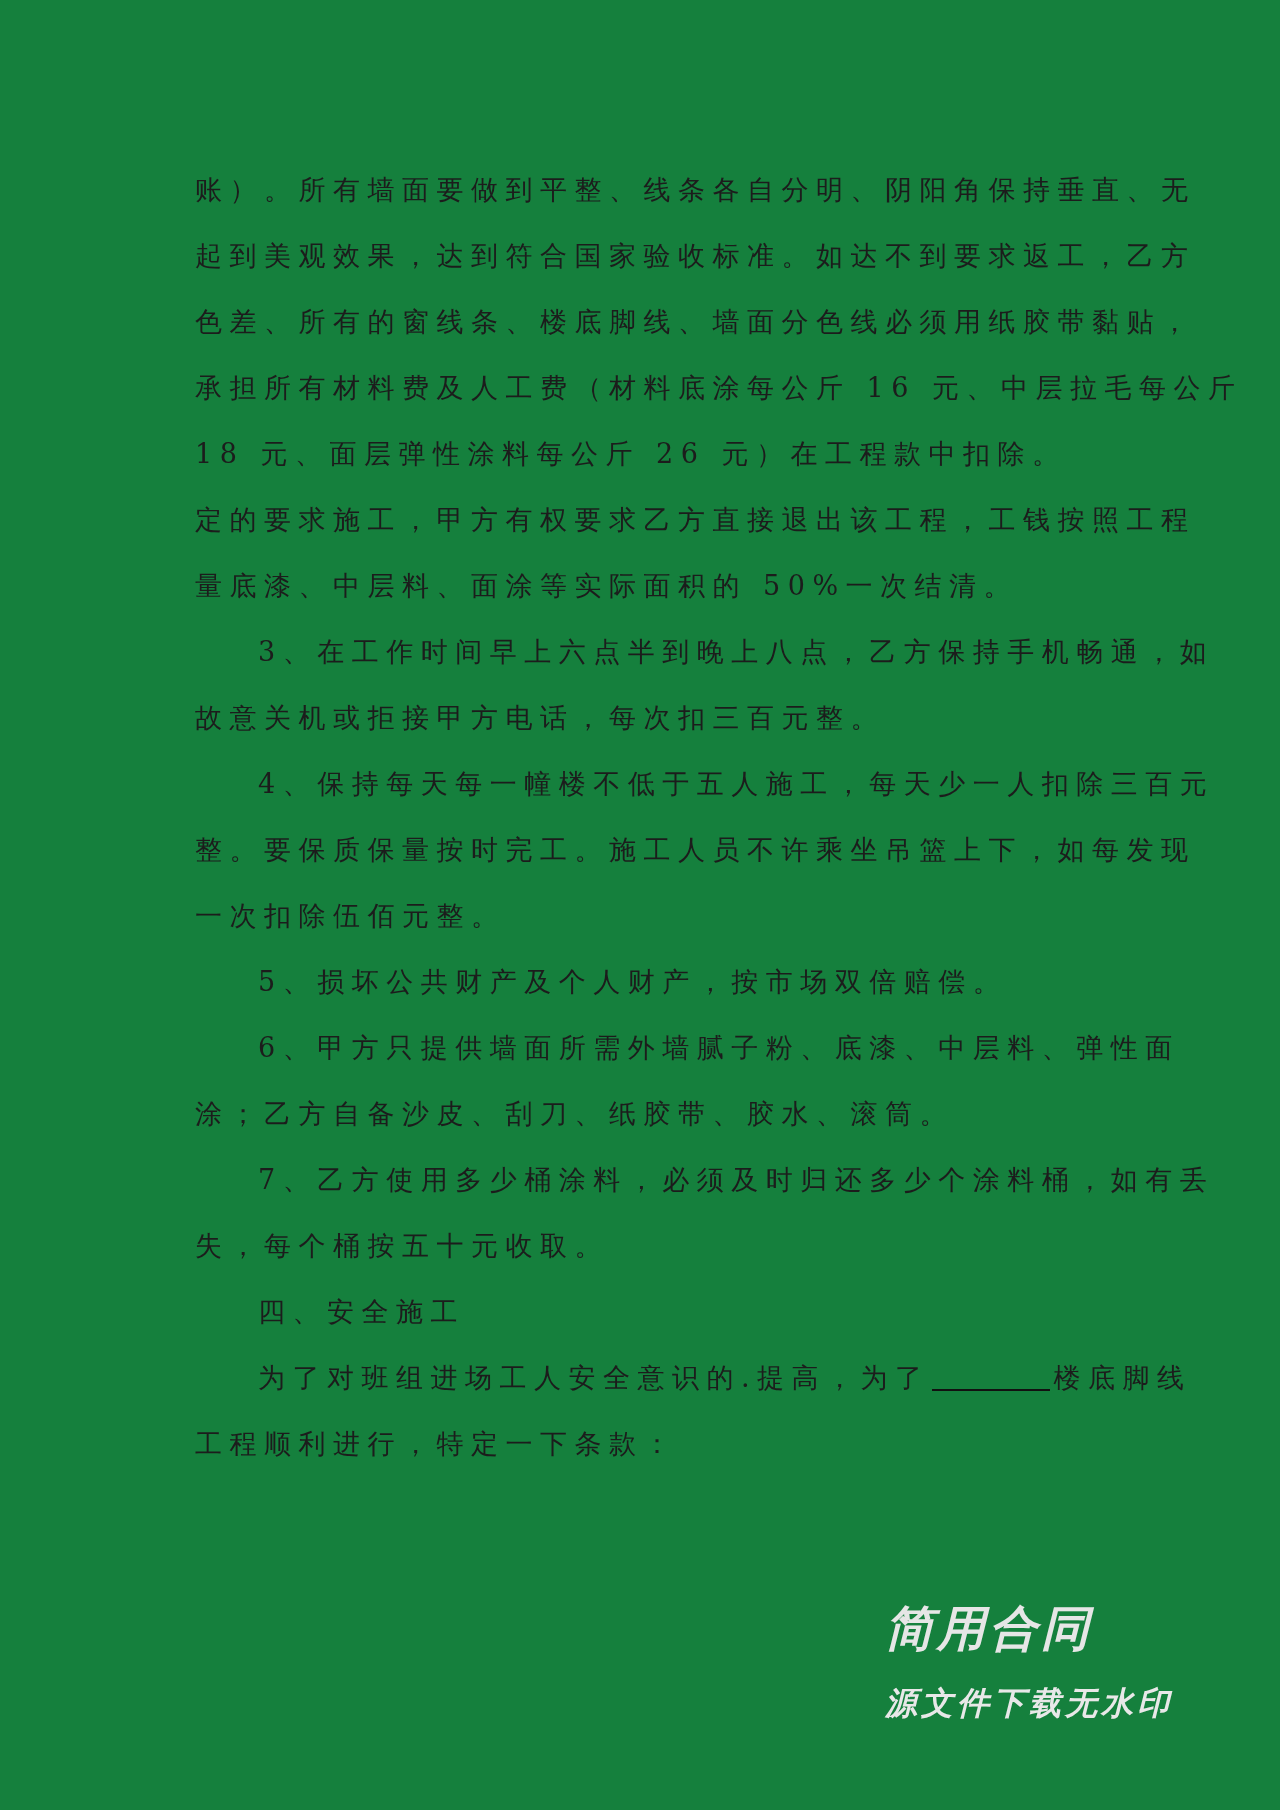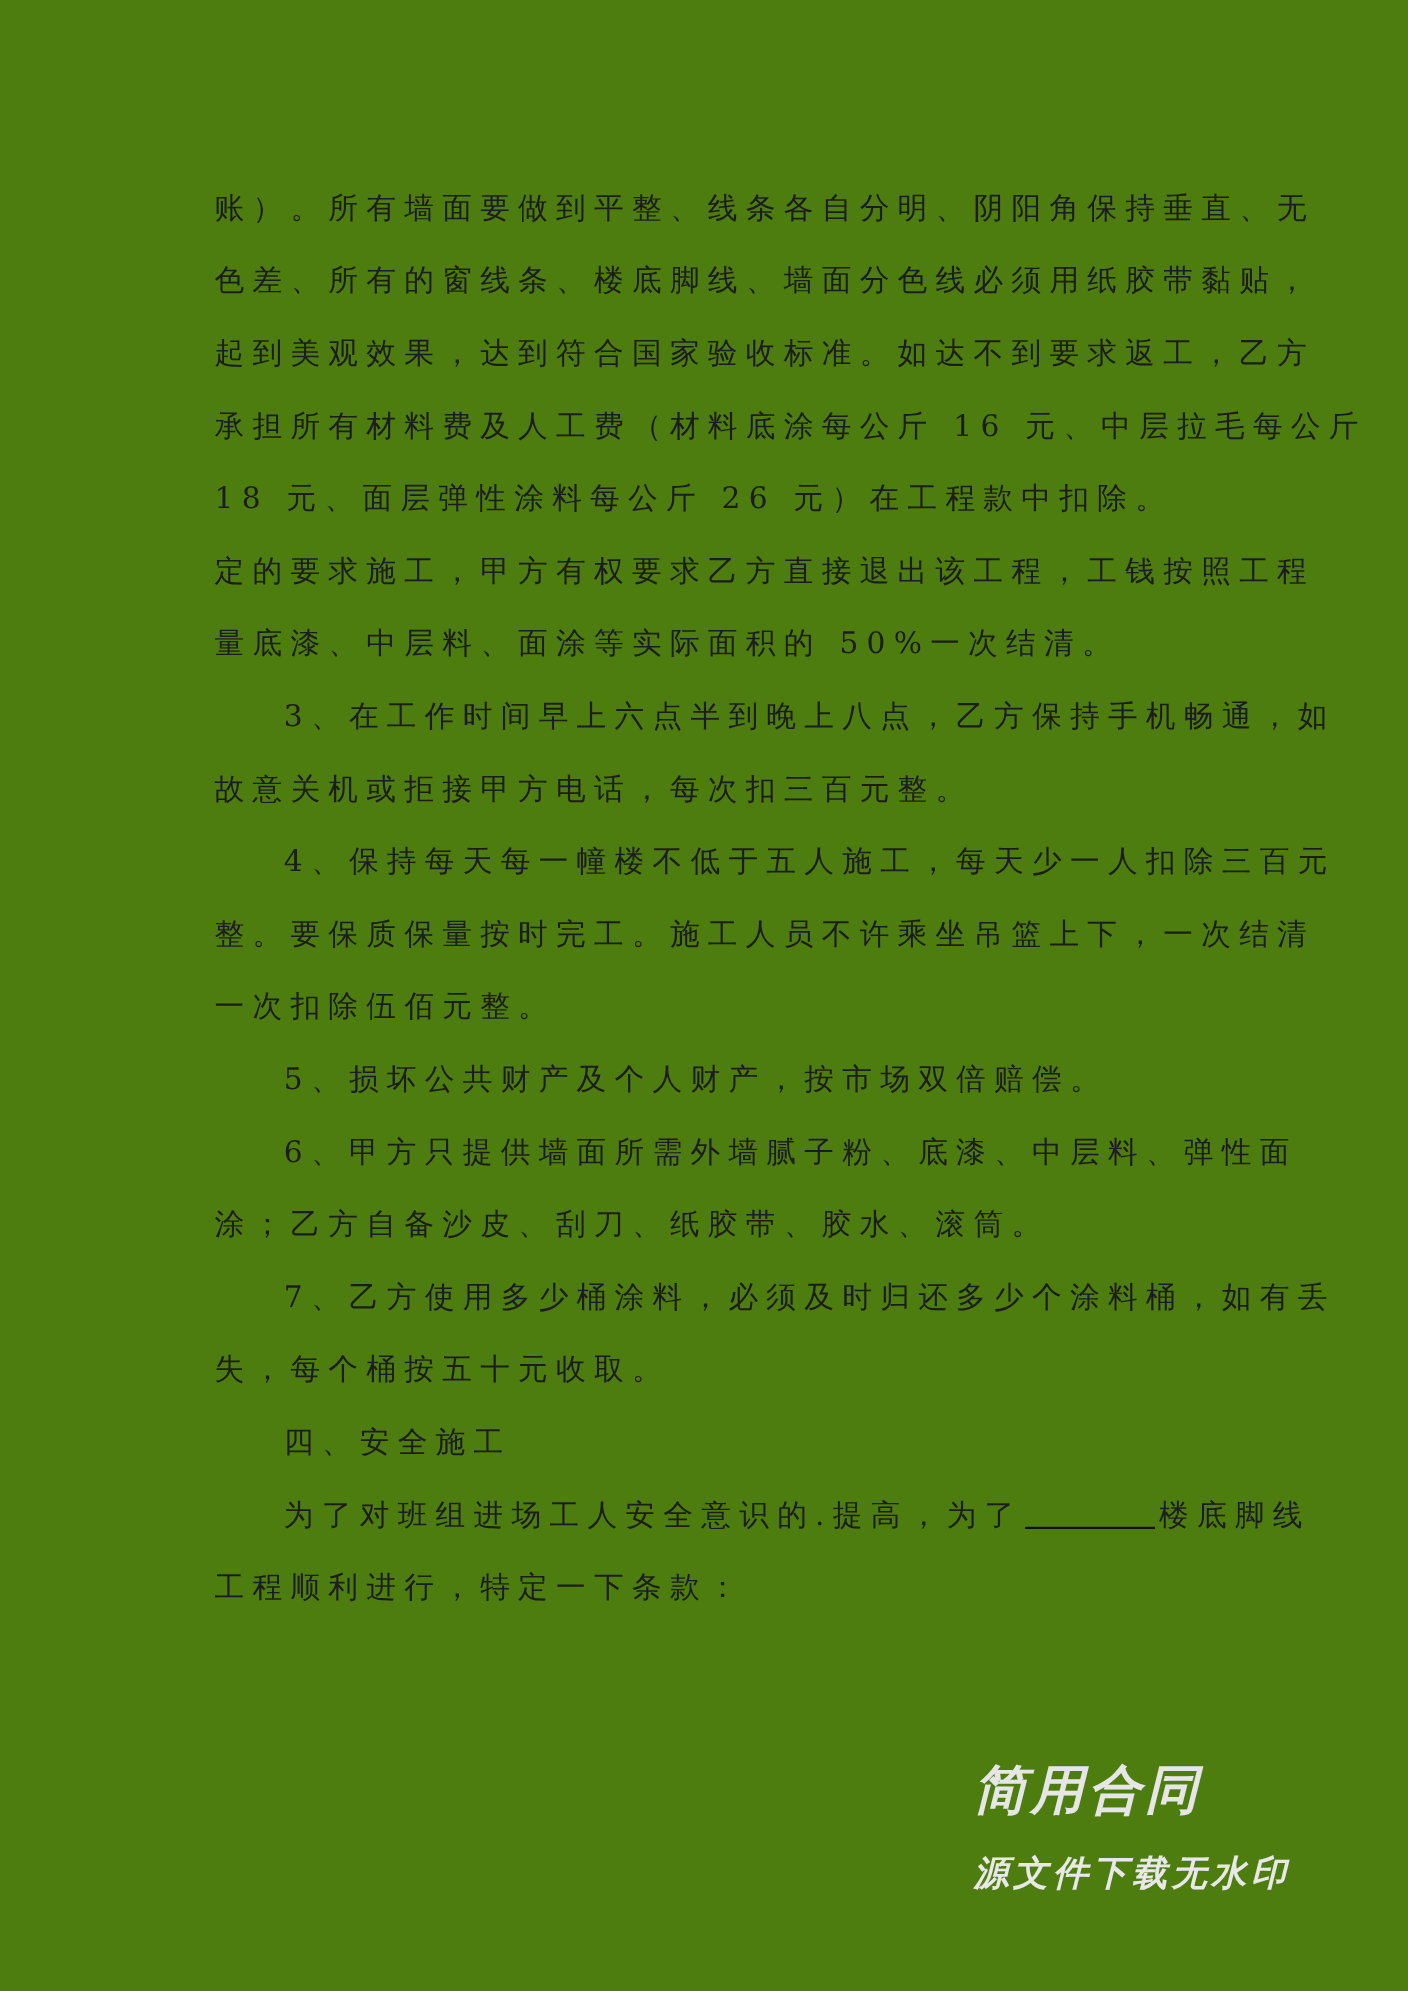--- a/index.html
+++ b/index.html
@@ -13,21 +13,21 @@
       position: relative;
       overflow: hidden;
       font-family: "DejaVu Serif", "Liberation Serif", serif;
       color: #1a1a1a;
     }
     .page {
       position: absolute;
       left: 0; top: 0;
       width: 1280px;
       height: 1810px;
-      background: #4d7c0f;
+      background: #15803d;
     }
     .content {
       position: absolute;
       left: 195px;
       top: 157px;
       width: 880px;
     }
     .line {
       height: 66px;
       line-height: 66px;
@@ -72,30 +72,30 @@
       line-height: 50px;
       margin-top: 12px;
     }
   </style>
 </head>
 <body>
 
 <div class="page">
   <div class="content">
     <div class="line">账）。所有墙面要做到平整、线条各自分明、阴阳角保持垂直、无</div>
+    <div class="line">起到美观效果，达到符合国家验收标准。如达不到要求返工，乙方</div>
     <div class="line">色差、所有的窗线条、楼底脚线、墙面分色线必须用纸胶带黏贴，</div>
-    <div class="line">起到美观效果，达到符合国家验收标准。如达不到要求返工，乙方</div>
     <div class="line">承担所有材料费及人工费（材料底涂每公斤 16 元、中层拉毛每公斤</div>
     <div class="line">18 元、面层弹性涂料每公斤 26 元）在工程款中扣除。</div>
     <div class="line">定的要求施工，甲方有权要求乙方直接退出该工程，工钱按照工程</div>
     <div class="line">量底漆、中层料、面涂等实际面积的 50%一次结清。</div>
     <div class="line indent">3、在工作时间早上六点半到晚上八点，乙方保持手机畅通，如</div>
     <div class="line">故意关机或拒接甲方电话，每次扣三百元整。</div>
     <div class="line indent">4、保持每天每一幢楼不低于五人施工，每天少一人扣除三百元</div>
-    <div class="line">整。要保质保量按时完工。施工人员不许乘坐吊篮上下，一次结清</div>
+    <div class="line">整。要保质保量按时完工。施工人员不许乘坐吊篮上下，如每发现</div>
     <div class="line">一次扣除伍佰元整。</div>
     <div class="line indent">5、损坏公共财产及个人财产，按市场双倍赔偿。</div>
     <div class="line indent">6、甲方只提供墙面所需外墙腻子粉、底漆、中层料、弹性面</div>
     <div class="line">涂；乙方自备沙皮、刮刀、纸胶带、胶水、滚筒。</div>
     <div class="line indent">7、乙方使用多少桶涂料，必须及时归还多少个涂料桶，如有丢</div>
     <div class="line">失，每个桶按五十元收取。</div>
     <div class="line indent">四、安全施工</div>
     <div class="line indent">
       <span>为了对班组进场工人安全意识的.提高，为了</span><span class="blank"></span><span>楼底脚线</span>
     </div>

